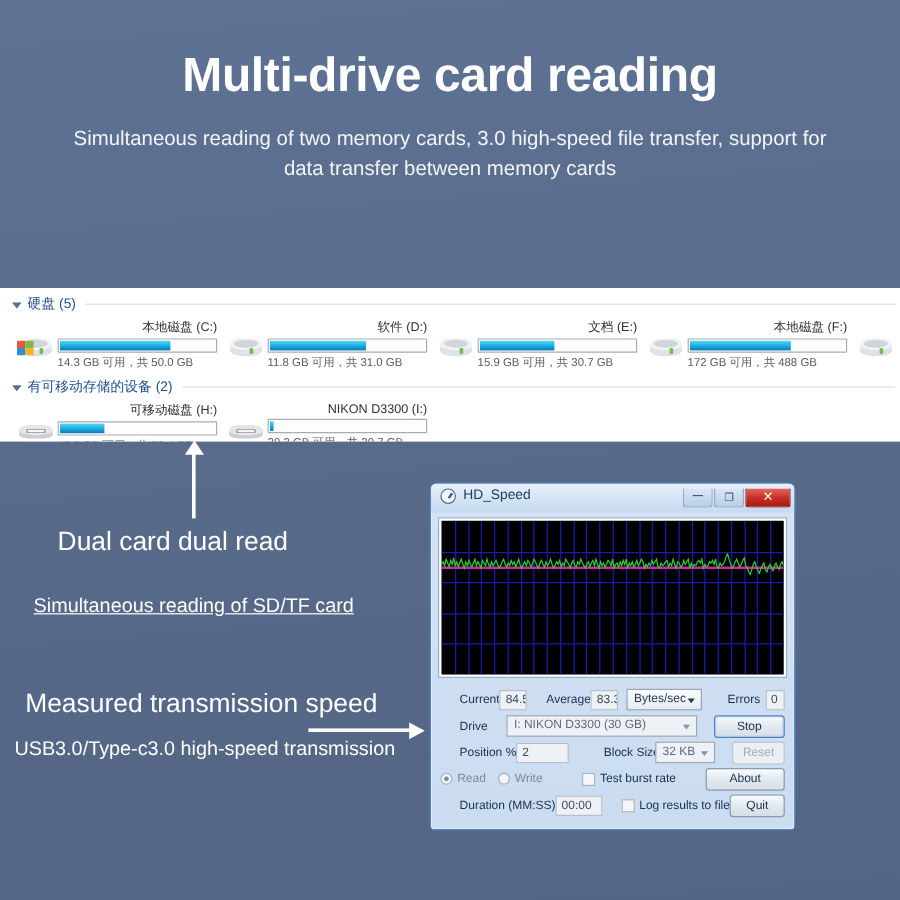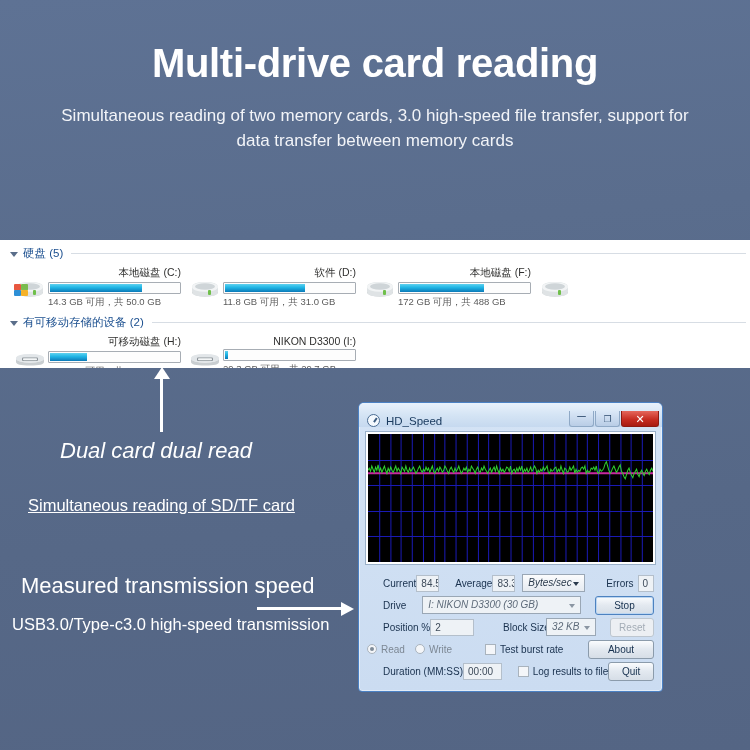--- a/index.html
+++ b/index.html
@@ -143,22 +143,22 @@
     left: 358px; top: 402px;
     width: 305px; height: 290px;
     background: linear-gradient(180deg, #d4e3f5 0%, #cbdcf1 100%);
     border: 1px solid #4b81c4;
     border-radius: 6px 6px 4px 4px;
     box-shadow: 0 0 0 1px rgba(255,255,255,0.45) inset;
     overflow: hidden;
   }
   .hd-title {
     height: 24px;
-    display: flex; align-items: flex-end;
-    padding: 16px 3px 0 8px;
+    display: flex; align-items: flex-start;
+    padding: 4px 3px 0 8px;
     background: linear-gradient(180deg, #e8f1fb 0%, #d3e3f4 55%, #c6d9ef 100%);
   }
   .hd-gauge {
     width: 13px; height: 13px;
     border-radius: 50%;
     border: 1.5px solid #4a6c93;
     background: #f4f9fe;
     position: relative;
     flex: 0 0 13px;
   }
@@ -229,21 +229,20 @@
     overflow: hidden;
   }
   .sel {
     background: linear-gradient(180deg, #fbfcfd 0%, #e6ebf1 100%);
     border: 1px solid #9aa7b5;
     font-size: 10px; color: #2a3a4c;
     height: 18px; line-height: 16px;
     padding: 0 16px 0 5px;
     position: relative;
     white-space: nowrap;
-    font-style: italic;
   }
   .sel::after {
     content: "";
     position: absolute;
     right: 5px; top: 7px;
     border-left: 3.5px solid transparent;
     border-right: 3.5px solid transparent;
     border-top: 4px solid #2a3a4c;
   }
   .sel.flat {
@@ -344,20 +343,38 @@
       </div>
       <div class="drive-info">
         <div class="drive-name">软件 (D:)</div>
         <div class="bar">
           <div class="bar-fill" style="width:62%"></div>
         </div>
         <div class="drive-cap">11.8 GB 可用，共 31.0 GB</div>
       </div>
     </div>
 
+    <div class="drive">
+      <div class="drive-icon">
+        <svg width="32" height="22" viewBox="0 0 32 22">
+          <ellipse cx="16" cy="16" rx="13" ry="4.6" fill="#b9bfc2"></ellipse>
+          <path d="M3 11 Q3 6 16 6 Q29 6 29 11 L29 16 Q29 20.5 16 20.5 Q3 20.5 3 16 Z" fill="#dfe3e5"></path>
+          <ellipse cx="16" cy="11" rx="13" ry="4.8" fill="#f2f4f5"></ellipse>
+          <ellipse cx="16" cy="10.5" rx="10" ry="3.3" fill="#cfd5d8"></ellipse>
+          <rect x="19" y="14" width="3" height="5" rx="1" fill="#6fbf4a"></rect>
+        </svg>
+      </div>
+      <div class="drive-info">
+        <div class="drive-name">文档 (E:)</div>
+        <div class="bar">
+          <div class="bar-fill" style="width:48%"></div>
+        </div>
+        <div class="drive-cap">15.9 GB 可用，共 30.7 GB</div>
+      </div>
+    </div>
 
     <div class="drive">
       <div class="drive-icon">
         <svg width="32" height="22" viewBox="0 0 32 22">
           <ellipse cx="16" cy="16" rx="13" ry="4.6" fill="#b9bfc2"></ellipse>
           <path d="M3 11 Q3 6 16 6 Q29 6 29 11 L29 16 Q29 20.5 16 20.5 Q3 20.5 3 16 Z" fill="#dfe3e5"></path>
           <ellipse cx="16" cy="11" rx="13" ry="4.8" fill="#f2f4f5"></ellipse>
           <ellipse cx="16" cy="10.5" rx="10" ry="3.3" fill="#cfd5d8"></ellipse>
           <rect x="19" y="14" width="3" height="5" rx="1" fill="#6fbf4a"></rect>
         </svg>
@@ -428,21 +445,21 @@
           <div class="bar-fill" style="width:2%"></div>
         </div>
         <div class="drive-cap">29.3 GB 可用，共 29.7 GB</div>
       </div>
     </div>
 
   </div>
 </div>
 
 <div class="arrow-up"></div>
-<div class="anno anno-big" style="left:60px; top:438px;font-style:italic;">Dual card dual read</div>
+<div class="anno anno-big" style="left:48px; top:438px;">Dual card dual read</div>
 <div class="anno anno-small" style="left:28px; top:496px;text-decoration:underline;">Simultaneous reading of SD/TF card</div>
 
 <div class="arrow-right"></div>
 <div class="anno anno-big" style="left:21px; top:573px;">Measured transmission speed</div>
 <div class="anno anno-small" style="left:12px; top:615px;">USB3.0/Type-c3.0 high-speed transmission</div>
 
 <div class="hdwin">
 
   <div class="hd-title">
     <span class="hd-gauge"></span>

